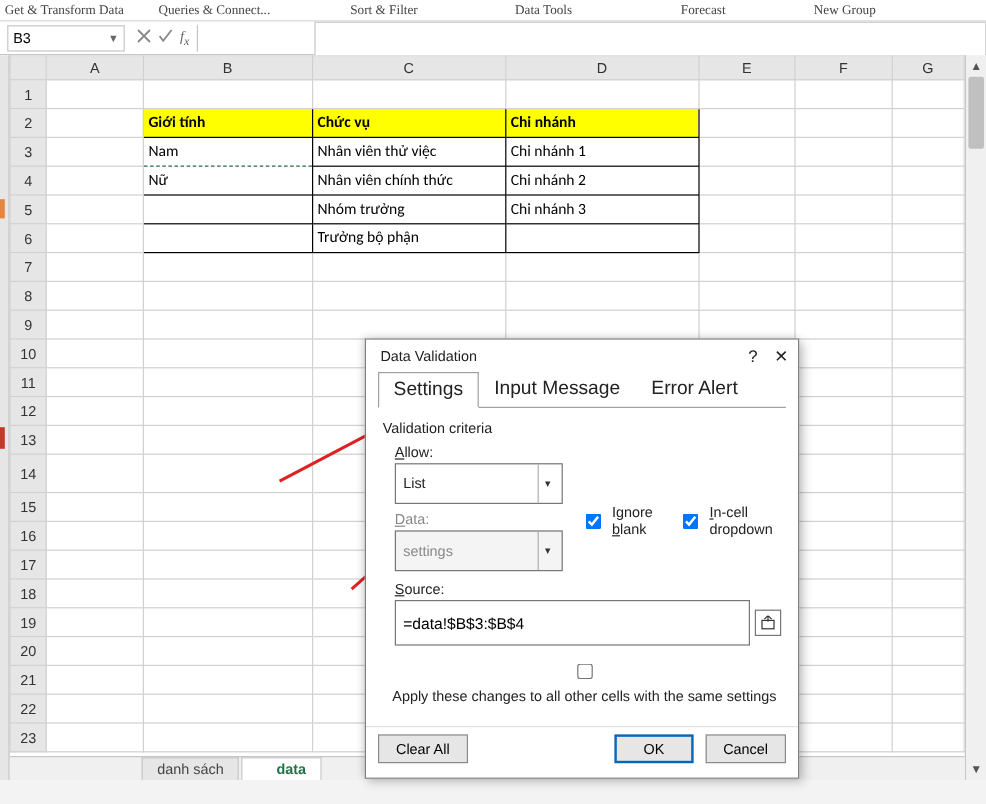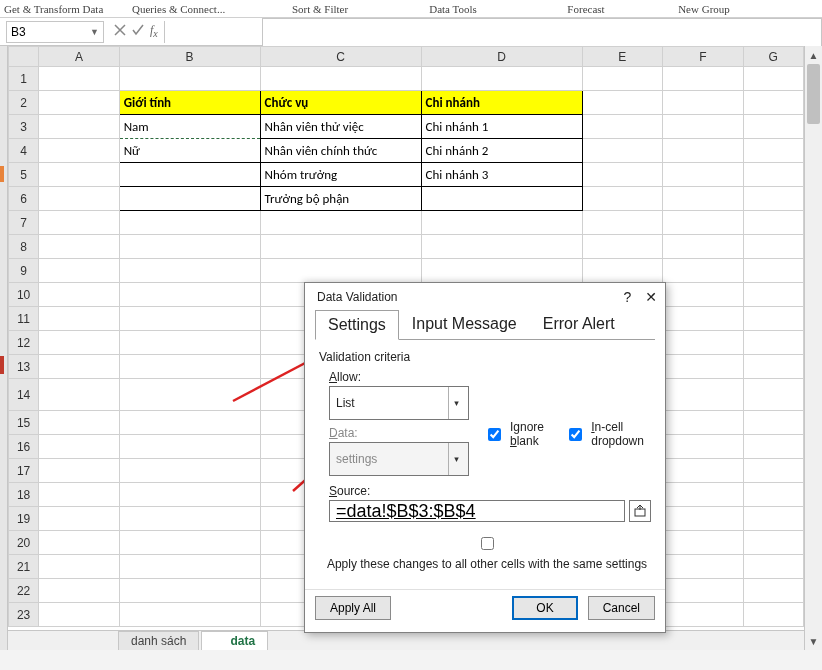--- a/index.html
+++ b/index.html
@@ -188,21 +188,21 @@
   .dialog .combo .chev {
     width:16px; text-align:center; font-size:9px; color:#333;
     border-left:1px solid #b0b0b0; height:100%; display:flex; align-items:center; justify-content:center;
   }
   .dialog .checks { display:flex; flex-direction:row; gap:12px; }
   .dialog .check { display:flex; align-items:center; gap:6px; }
   .dialog .check input { width:13px; height:13px; }
   .dialog .row2 { display:flex; gap:10px; }
   .dialog .src-row { display:flex; align-items:center; margin: 0 0 12px 10px; }
   .dialog .src-input {
-    border:1px solid #767676; height:22px; flex:1; padding:0 6px; font-size:18px;text-decoration:underline;
+    border:1px solid #767676; height:38px; flex:1; padding:0 6px; font-size:13px;
   }
   .dialog .src-btn {
     width:22px; height:22px; border:1px solid #767676; margin-left:4px;
     display:flex; align-items:center; justify-content:center; cursor:pointer; background:#fff;
   }
   .dialog .apply-row { display:flex; align-items:center; gap:4px; margin: 6px 0 8px 4px; flex-direction: column; }
   .dialog .btn-row {
     display:flex; justify-content:space-between; padding: 6px 10px 12px;
     border-top: 1px solid #e0e0e0;
     margin-top: 4px;
@@ -653,19 +653,19 @@
           </svg>
       </div>
     </div>
 
     <div class="apply-row">
       <input type="checkbox" style="">
       <span>Apply these changes to all other cells with the same settings</span>
     </div>
   </div>
   <div class="btn-row">
-    <button class="btn"><span>Apply All</span></button>
+    <button class="btn"><span>Clear All</span></button>
     <div class="rbuttons">
       <button class="btn primary"><span>OK</span></button>
       <button class="btn"><span>Cancel</span></button>
     </div>
   </div>
 </div>
 
 </body></html>

